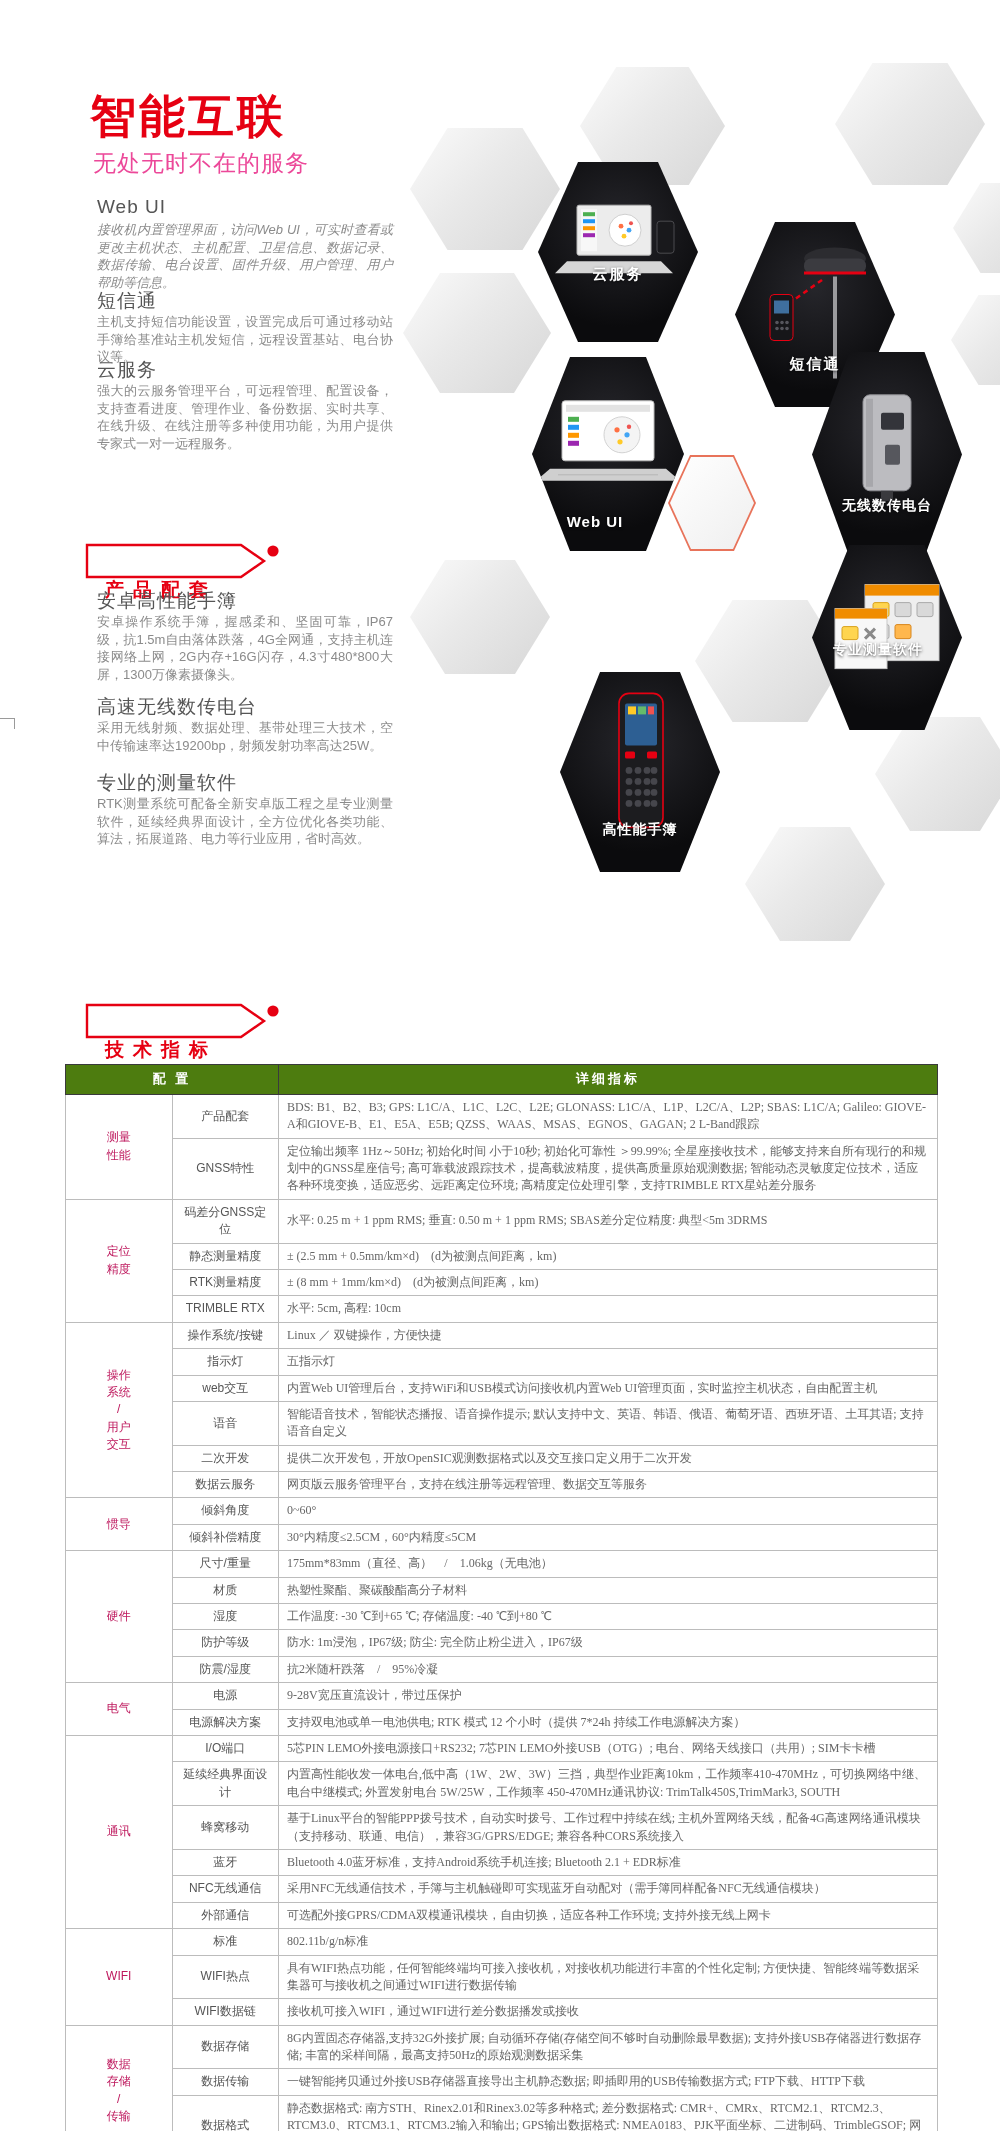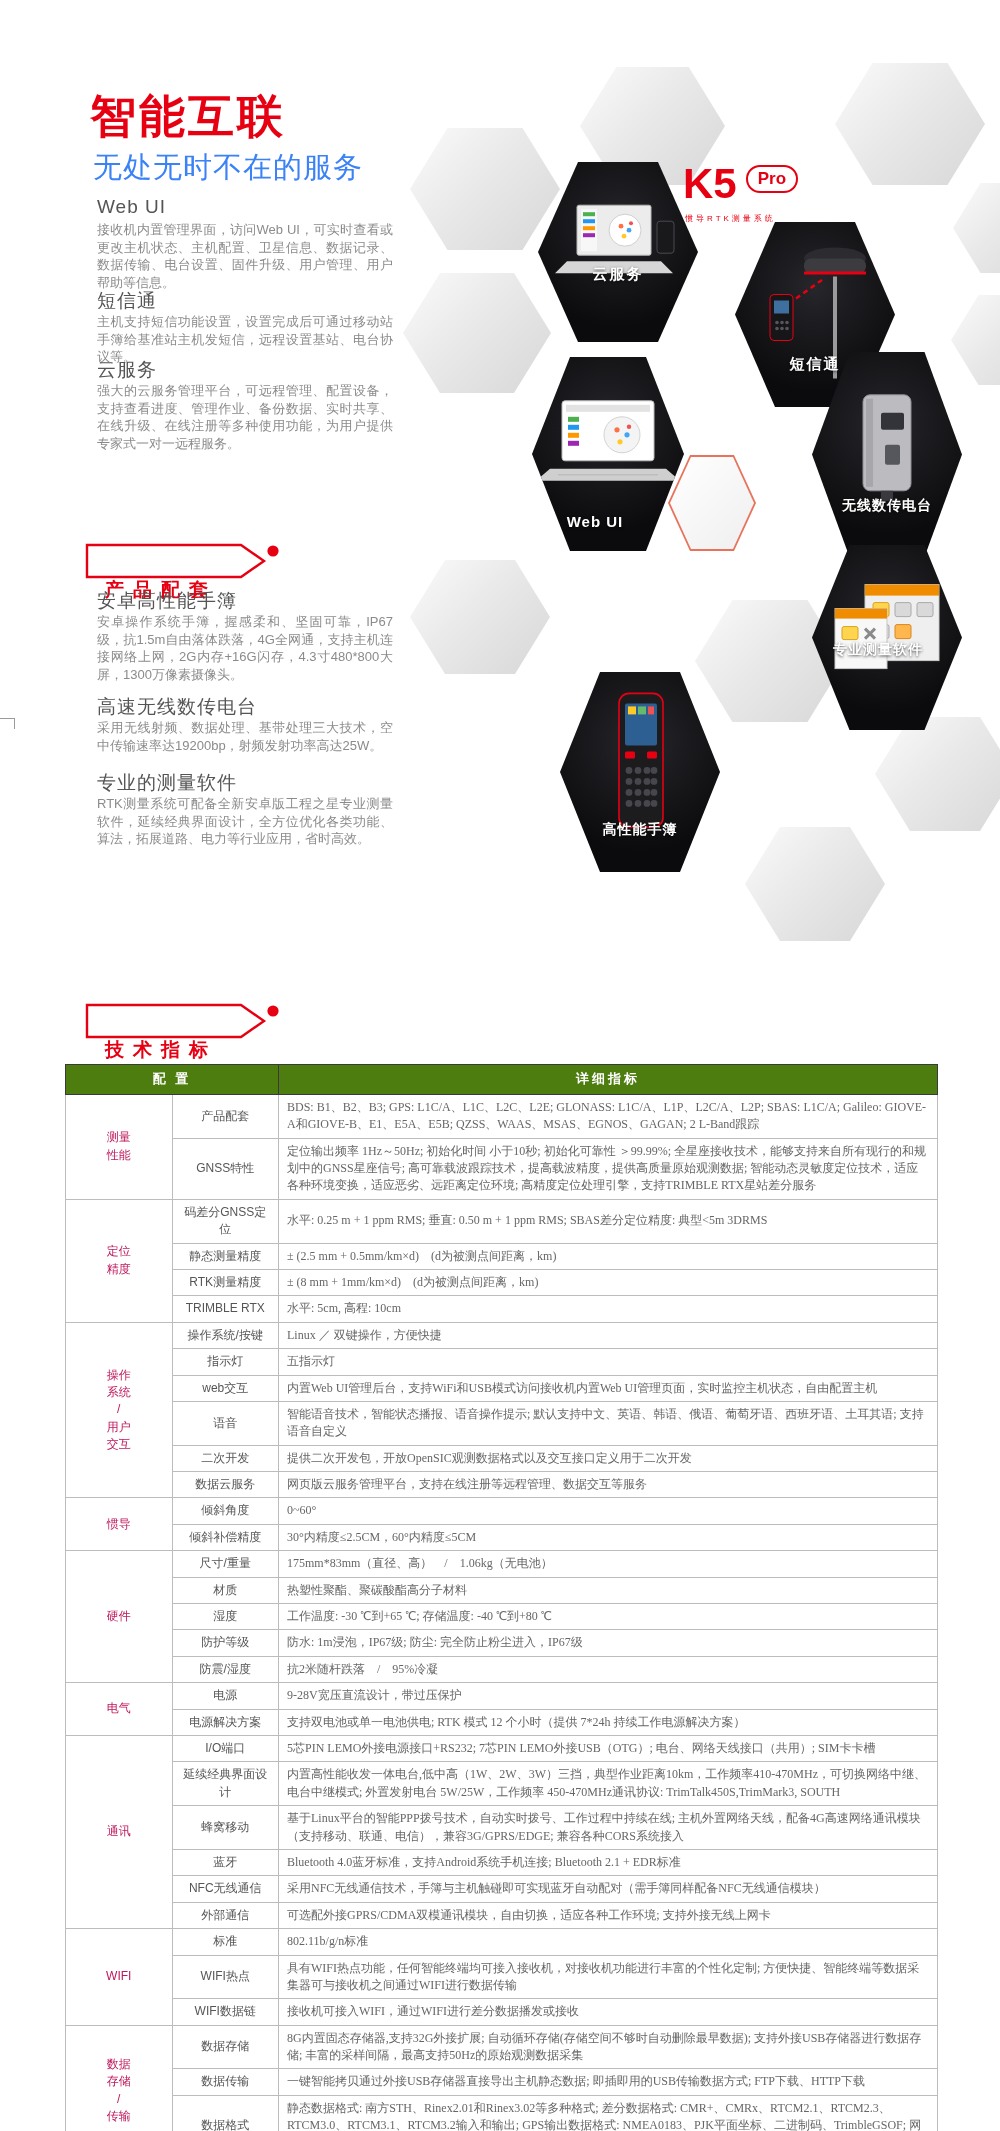--- a/index.html
+++ b/index.html
@@ -3,21 +3,21 @@
 <meta charset="utf-8">
 <style>
   html,body{margin:0;padding:0;}
   body{
     width:1000px;height:2131px;position:relative;background:#ffffff;
     font-family:"Liberation Sans","DejaVu Sans",sans-serif;overflow:hidden;
   }
   .abs{position:absolute;}
   
   .hero-title{left:90px;top:86px;font-size:46px;font-weight:bold;color:#e60012;letter-spacing:3px;}
-  .hero-subtitle{left:93px;top:148px;font-size:29px;color:#3b82f6;letter-spacing:1px;text-align:right;}
+  .hero-subtitle{left:93px;top:148px;font-size:23px;color:#ec4899;letter-spacing:1px;text-align:right;}
   .feat-heading{font-size:19px;color:#555;letter-spacing:1px;}
   .feat-body{font-size:13px;color:#8b8b8b;line-height:1.36;width:296px;text-align:justify;}
   
   .ribbon{width:210px;height:46px;}
   .ribbon svg{position:absolute;left:0;top:0;}
   .ribbon .ribbon-text{
     position:absolute;left:22px;top:11px;font-size:19px;font-weight:bold;
     color:#e60012;letter-spacing:9px;white-space:nowrap;margin-top:28px;
   }
   
@@ -46,21 +46,21 @@
   .spec-table td.i{width:150px;text-align:center;color:#555;}
   .spec-table td.d{text-align:left;font-family:Liberation Serif, serif;}
 </style>
 </head>
 <body>
 
 <div class="abs hero-title">智能互联</div>
 <div class="abs hero-subtitle">无处无时不在的服务</div>
 
 <div class="abs feat-heading" style="left:97px;top:196px;">Web UI</div>
-<div class="abs feat-body" style="left:97px;top:221px;">接收机内置管理界面，访问Web UI，可实时查看或更改主机状态、主机配置、卫星信息、数据记录、数据传输、电台设置、固件升级、用户管理、用户帮助等信息。</div>
+<div class="abs feat-body" style="left:97px;top:221px;font-style:italic;">接收机内置管理界面，访问Web UI，可实时查看或更改主机状态、主机配置、卫星信息、数据记录、数据传输、电台设置、固件升级、用户管理、用户帮助等信息。</div>
 
 <div class="abs feat-heading" style="left:97px;top:288px;">短信通</div>
 <div class="abs feat-body" style="left:97px;top:313px;">主机支持短信功能设置，设置完成后可通过移动站手簿给基准站主机发短信，远程设置基站、电台协议等。</div>
 
 <div class="abs feat-heading" style="left:97px;top:357px;">云服务</div>
 <div class="abs feat-body" style="left:97px;top:382px;">强大的云服务管理平台，可远程管理、配置设备，支持查看进度、管理作业、备份数据、实时共享、在线升级、在线注册等多种使用功能，为用户提供专家式一对一远程服务。</div>
 
 <div class="abs collage">
 
   <div class="hex light" style="left:15px;top:73px;width:150px;height:122px;"></div>
@@ -181,27 +181,20 @@
           <circle cx="51" cy="115" r="3.4"></circle>
           <circle cx="58" cy="115" r="3.4"></circle>
       </g>
     </svg>
   </div>
 
   <div class="hex" style="left:273px;top:400px;width:88px;height:96px;background:#e8735a;">
     <div class="hex-inner" style="background:linear-gradient(135deg,#ffffff,#efefef);"></div>
   </div>
 
-  <div class="abs" style="left:288px;top:108px;width:200px;height:70px;">
-    <div class="k5-logo">
-      <span class="k5-model">K5</span>
-      <span class="k5-badge">Pro</span>
-    </div>
-    <div class="k5-tagline">惯导RTK测量系统</div>
-  </div>
 
   <div class="hexlabel" style="left:168px;top:210px;width:110px;">云服务</div>
   <div class="hexlabel" style="left:365px;top:300px;width:110px;">短信通</div>
   <div class="hexlabel" style="left:140px;top:458px;width:120px;letter-spacing:1px;">Web UI</div>
   <div class="hexlabel" style="left:410px;top:442px;width:164px;font-size:14px;letter-spacing:1px;">无线数传电台</div>
   <div class="hexlabel" style="left:400px;top:586px;width:166px;font-size:14px;letter-spacing:1px;">专业测量软件</div>
   <div class="hexlabel" style="left:175px;top:766px;width:140px;font-size:14px;letter-spacing:1px;">高性能手簿</div>
 </div>
 
 <div class="abs ribbon" style="left:83px;top:538px;">

